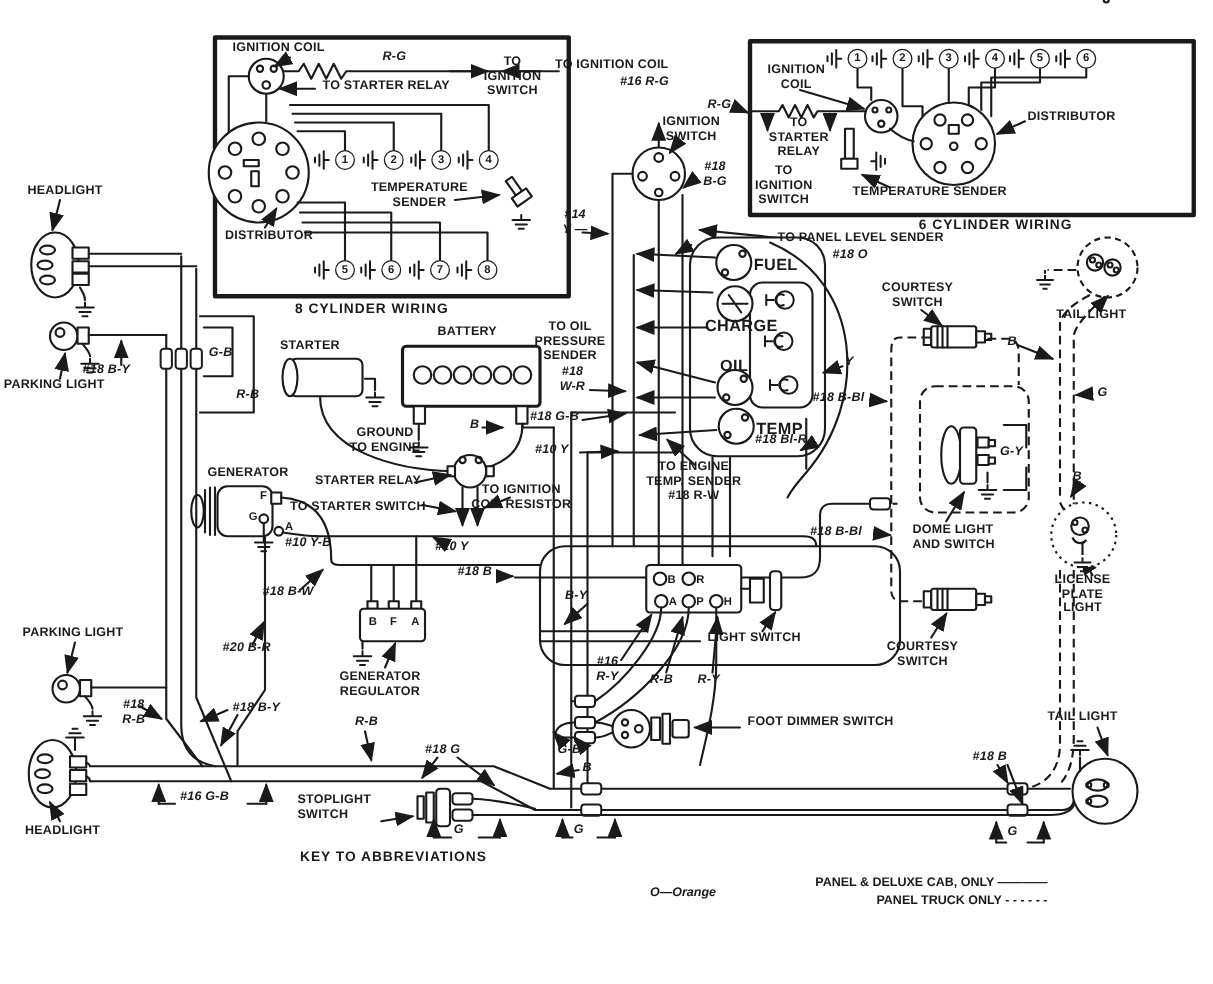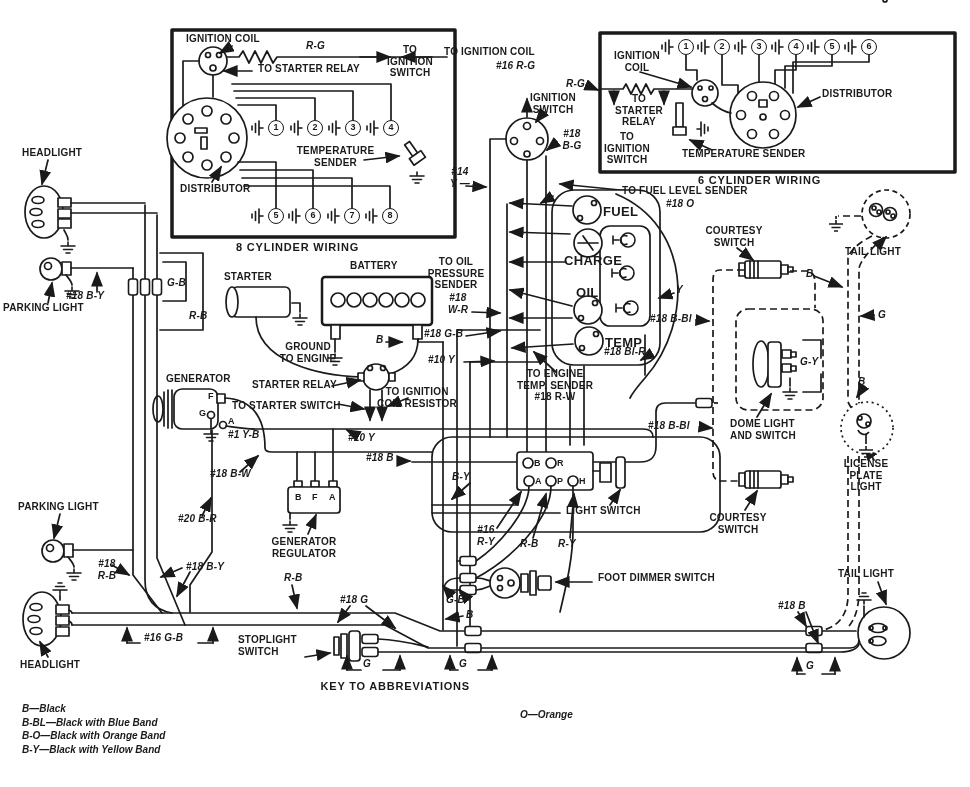--- a/index.html
+++ b/index.html
@@ -459,31 +459,31 @@
 COIL</div>
 <div class="lbl i" style="left:566px;top:78px">R-G</div>
 <div class="lbl c" style="left:610px;top:93px;width:58px">TO
 STARTER
 RELAY</div>
 <div class="lbl c" style="left:596px;top:131px;width:62px">TO
 IGNITION
 SWITCH</div>
 <div class="lbl" style="left:822px;top:88px">DISTRIBUTOR</div>
 <div class="lbl" style="left:682px;top:148px">TEMPERATURE SENDER</div>
-<div class="lbl t" style="left:698px;top:175px">6 CYLINDER WIRING</div>
+<div class="lbl t" style="left:735px;top:175px">6 CYLINDER WIRING</div>
 
 <div class="lbl" style="left:444px;top:46px">TO IGNITION COIL</div>
 <div class="lbl i" style="left:496px;top:60px">#16  R-G</div>
 <div class="lbl c" style="left:522px;top:92px;width:62px">IGNITION
 SWITCH</div>
 <div class="lbl c i" style="left:556px;top:128px;width:32px">#18
 B-G</div>
 <div class="lbl c i" style="left:444px;top:166px;width:32px">#14
 Y —</div>
-<div class="lbl" style="left:622px;top:185px">TO FUEL LEVEL SENDER</div>
+<div class="lbl" style="left:622px;top:185px">TO PANEL LEVEL SENDER</div>
 <div class="lbl i" style="left:666px;top:198px">#18  O</div>
 
 <div class="lbl" style="left:22px;top:147px">HEADLIGHT</div>
 <div class="lbl" style="left:3px;top:302px">PARKING LIGHT</div>
 <div class="lbl i" style="left:66px;top:290px">#18  B-Y</div>
 <div class="lbl i" style="left:167px;top:277px">G-B</div>
 <div class="lbl i" style="left:189px;top:310px">R-B</div>
 
 <div class="lbl" style="left:224px;top:271px">STARTER</div>
 <div class="lbl" style="left:350px;top:260px">BATTERY</div>
@@ -498,21 +498,21 @@
 TO ENGINE</div>
 <div class="lbl i" style="left:428px;top:354px">#10  Y</div>
 <div class="lbl" style="left:252px;top:379px">STARTER RELAY</div>
 <div class="lbl" style="left:232px;top:400px">TO STARTER SWITCH</div>
 <div class="lbl c" style="left:372px;top:386px;width:90px">TO IGNITION
 COIL RESISTOR</div>
 <div class="lbl" style="left:166px;top:373px">GENERATOR</div>
 <div class="lbl sm" style="left:208px;top:391px">F</div>
 <div class="lbl sm" style="left:199px;top:408px">G</div>
 <div class="lbl sm" style="left:228px;top:416px">A</div>
-<div class="lbl i" style="left:228px;top:429px">#1  Y-B</div>
+<div class="lbl i" style="left:228px;top:429px">#10  Y-B</div>
 <div class="lbl i" style="left:348px;top:432px">#10  Y</div>
 <div class="lbl i" style="left:210px;top:468px">#18  B-W</div>
 <div class="lbl i" style="left:366px;top:452px">#18  B</div>
 <div class="lbl sm" style="left:295px;top:492px">B</div>
 <div class="lbl sm" style="left:312px;top:492px">F</div>
 <div class="lbl sm" style="left:329px;top:492px">A</div>
 <div class="lbl i" style="left:178px;top:513px">#20  B-R</div>
 <div class="lbl c" style="left:262px;top:536px;width:84px">GENERATOR
 REGULATOR</div>
 <div class="lbl c" style="left:512px;top:368px;width:86px">TO ENGINE
@@ -582,20 +582,18 @@
 <div class="cyl" style="left:305px;top:208px">6</div>
 <div class="cyl" style="left:344px;top:208px">7</div>
 <div class="cyl" style="left:382px;top:208px">8</div>
 <div class="cyl" style="left:678px;top:39px">1</div>
 <div class="cyl" style="left:714px;top:39px">2</div>
 <div class="cyl" style="left:751px;top:39px">3</div>
 <div class="cyl" style="left:788px;top:39px">4</div>
 <div class="cyl" style="left:824px;top:39px">5</div>
 <div class="cyl" style="left:861px;top:39px">6</div>
 
-<div class="lbl t" style="left:240px;top:681px;width:230px;text-align:right">KEY TO ABBREVIATIONS</div>
-<div class="key" style="left:22px;top:702px">B—Black
-B-BL—Black with Blue Band
-B-O—Black with Orange Band
-B-Y—Black with Yellow Band</div>
+<div class="lbl t" style="left:240px;top:681px;width:230px;text-align:left">KEY TO ABBREVIATIONS</div>
 <div class="key" style="left:520px;top:708px">O—Orange</div>
+<div class="key r" style="left:628px;top:700px;width:210px;font-style:normal">PANEL &amp; DELUXE CAB, ONLY ————
+PANEL TRUCK ONLY - - - - - -</div>
 
 </div>
 
 </body></html>

